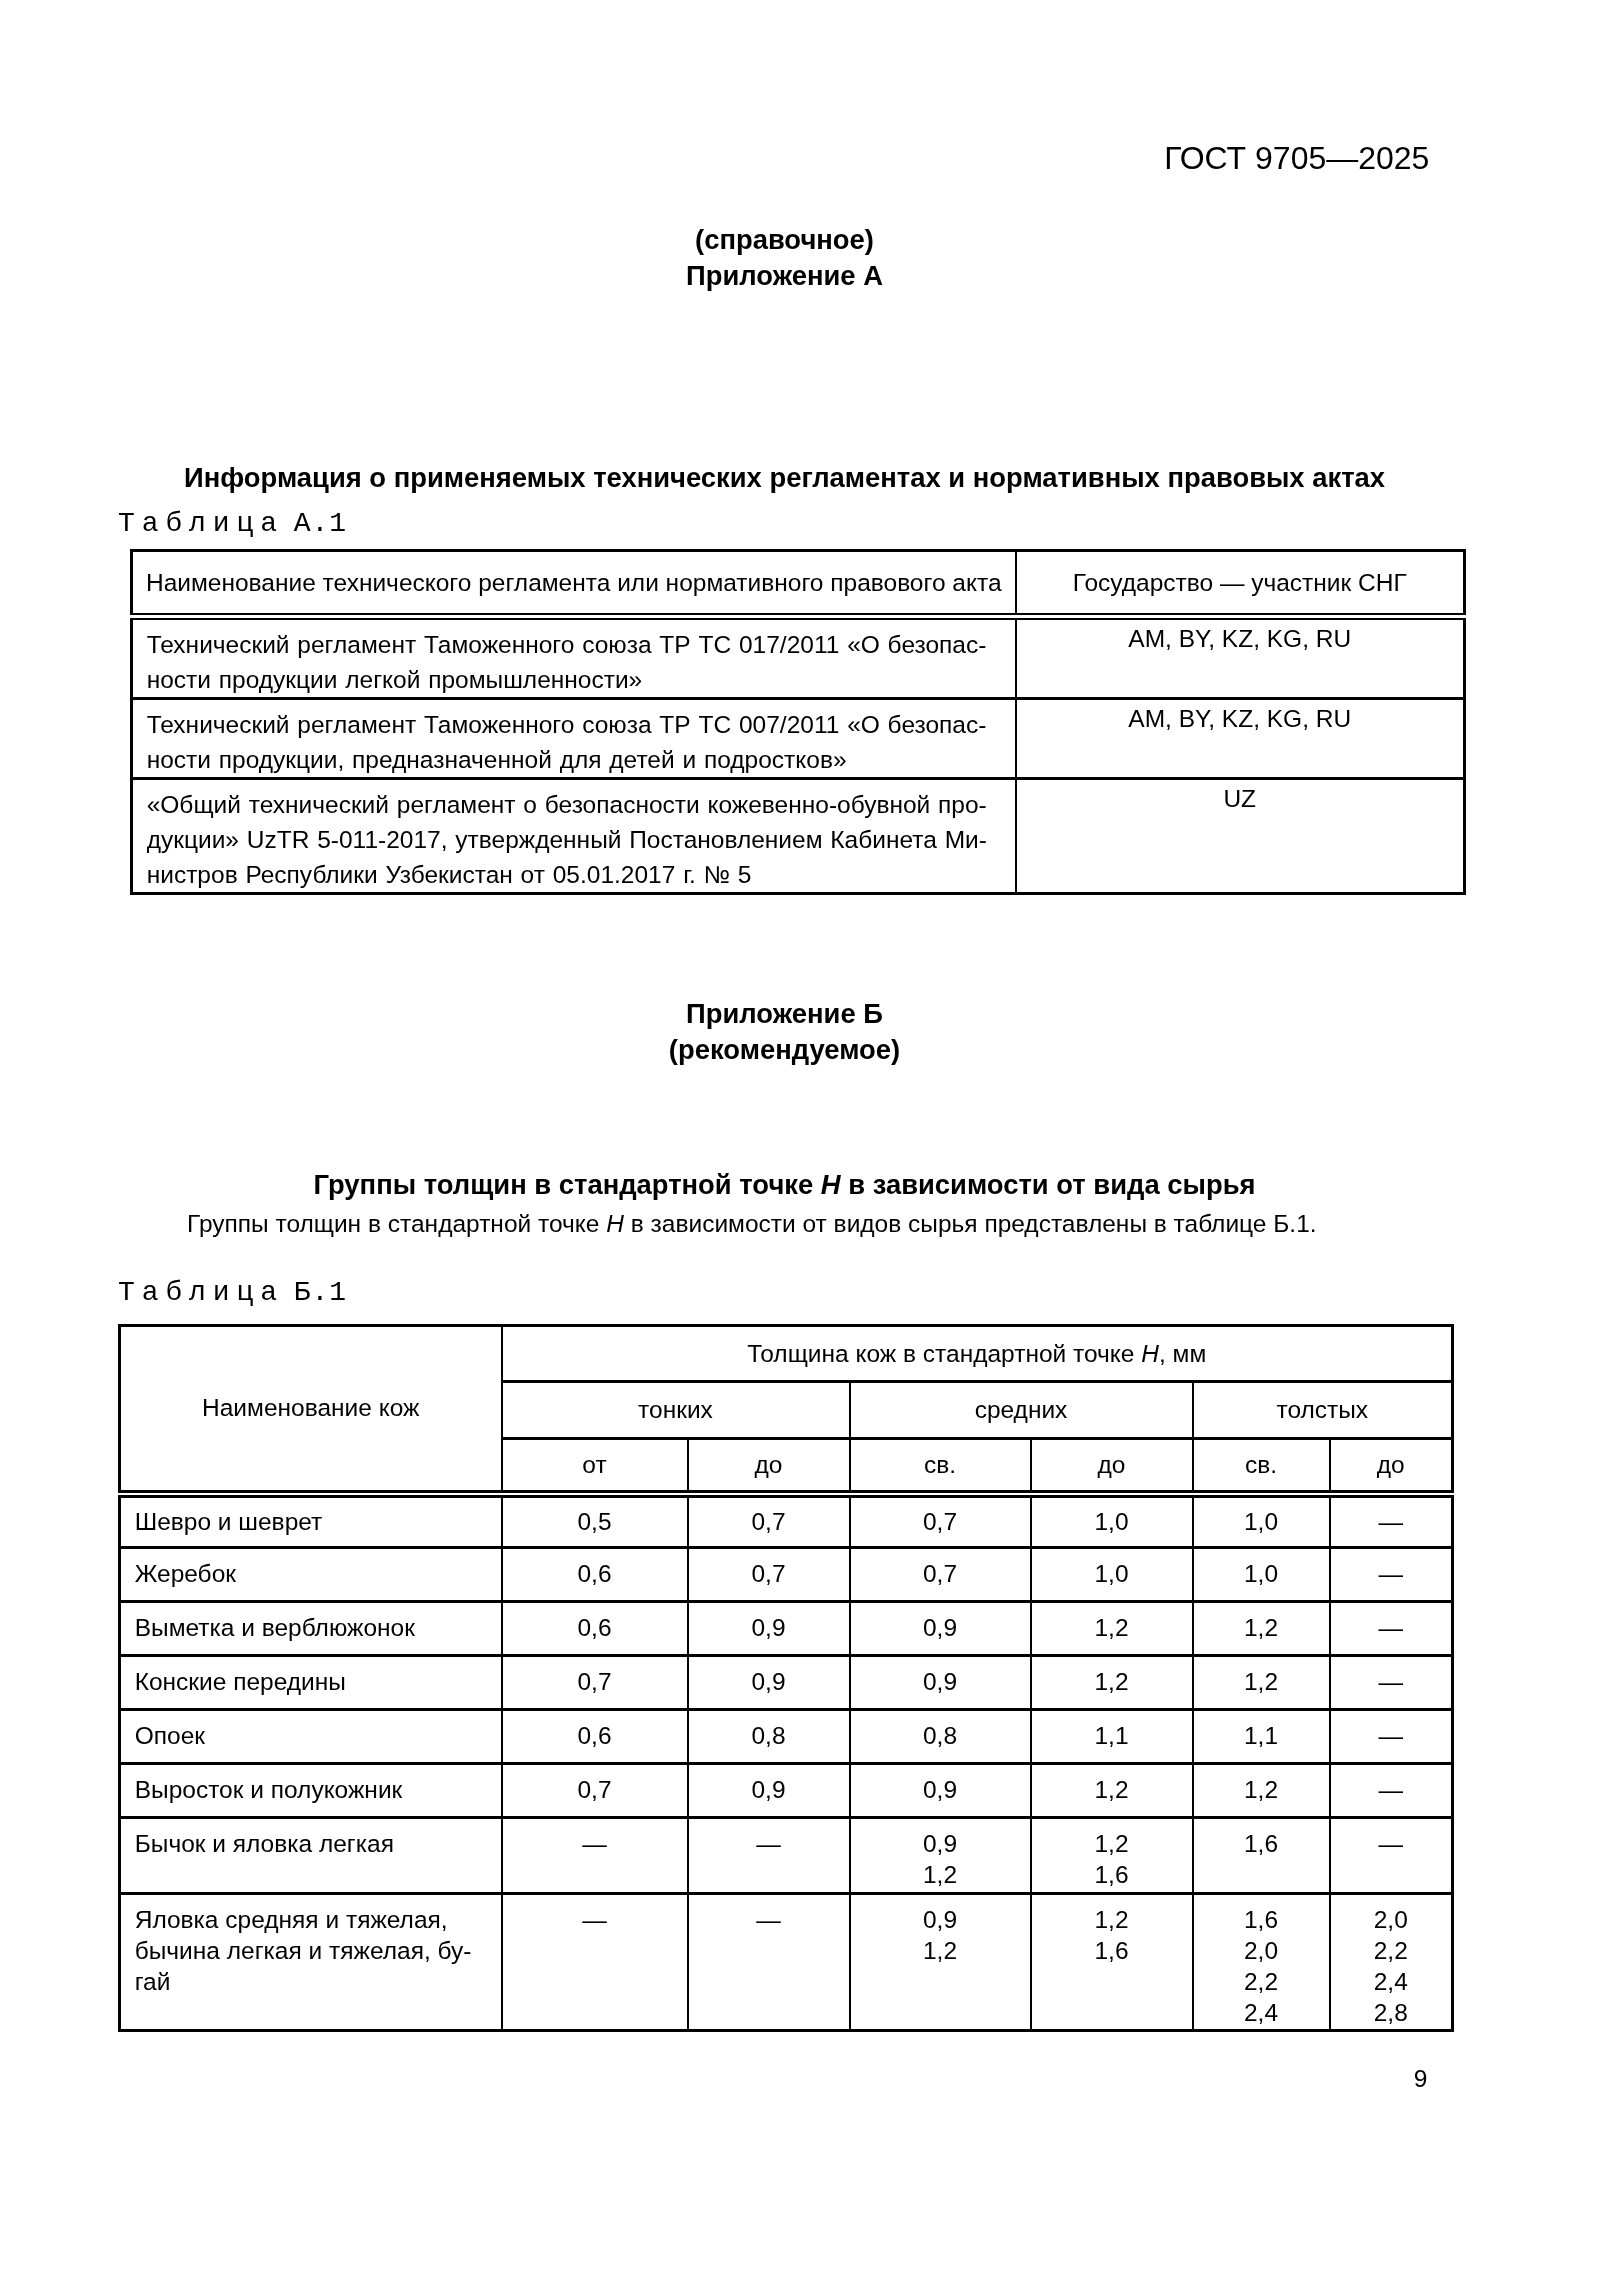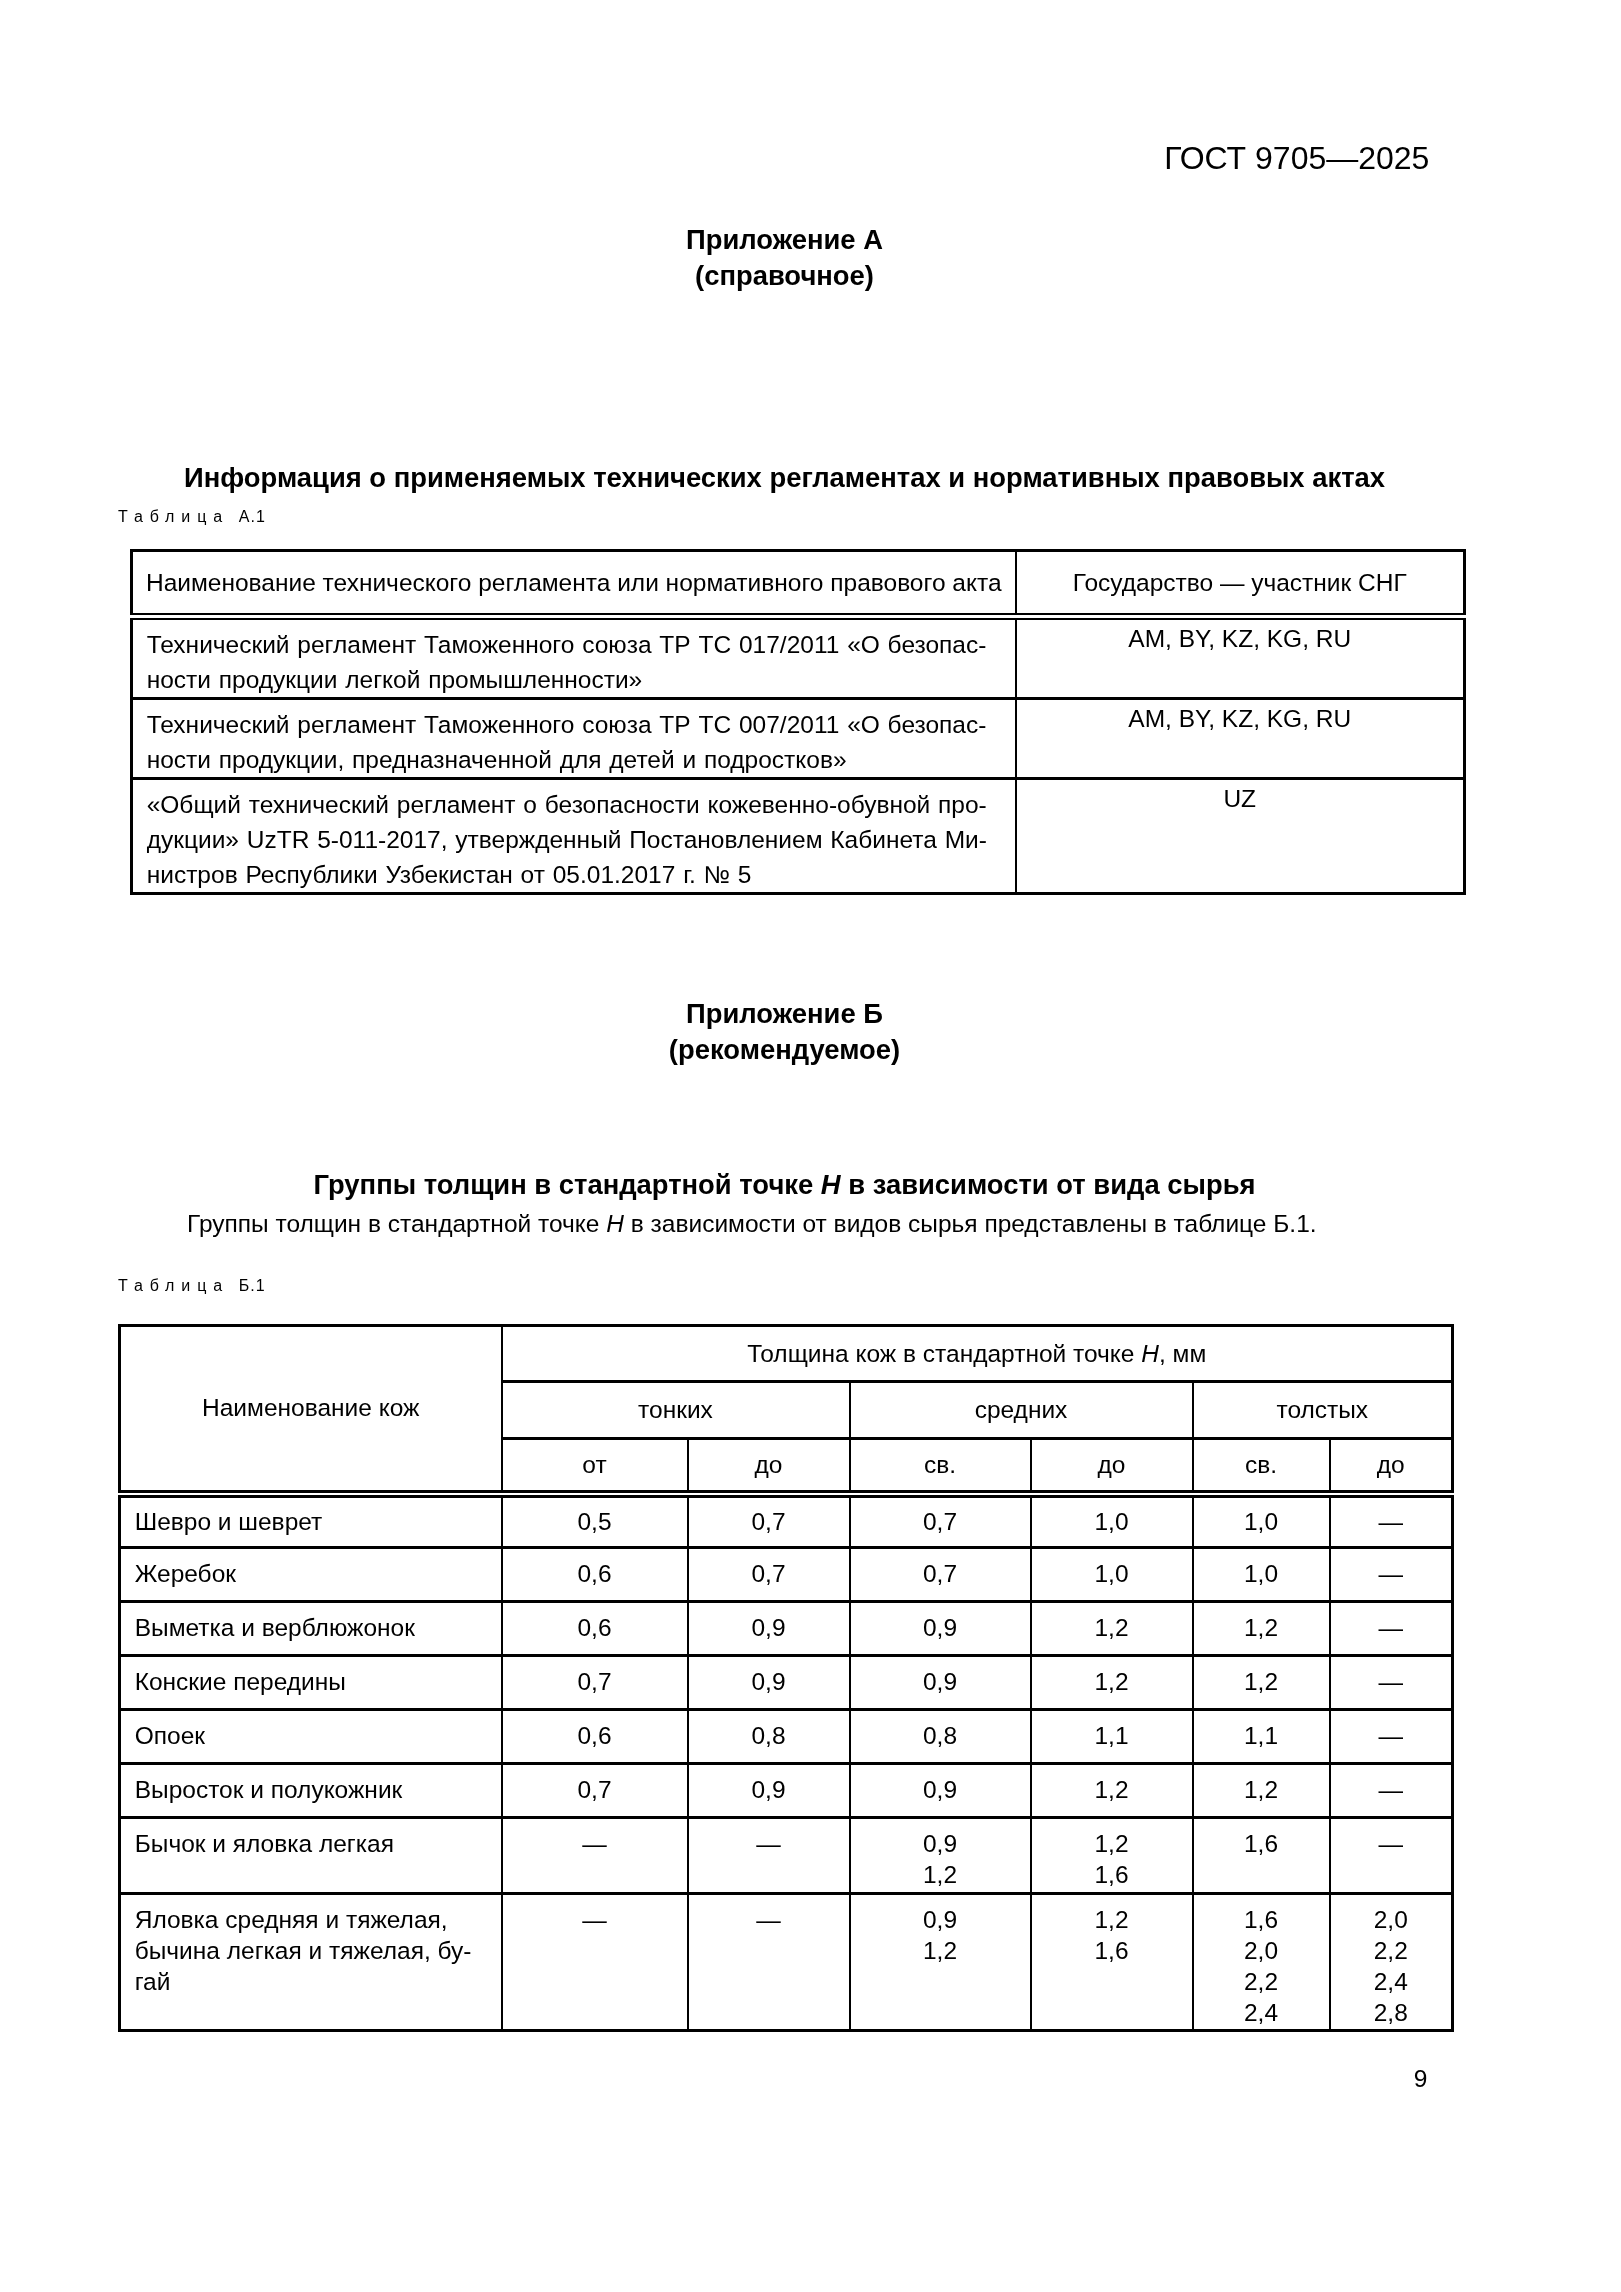--- a/index.html
+++ b/index.html
@@ -31,21 +31,22 @@
     position: absolute; left: 118px; width: 1333px;
     text-align: center; font-size: 27.4px; font-weight: 700;
     line-height: 37px;
     white-space: pre-wrap;
   }
   #heading-a { top: 385px; }
   #heading-b { top: 1166px; }
   .main-heading i, .para i, .b-span-h i { font-style: italic; font-weight: inherit; }
   .tbl-label {
     position: absolute; left: 118px;
-    font-size: 16px;
+    font-size: 28px;
+    font-family: Liberation Mono, monospace;
   }
   #label-a { top: 508px; }
   #label-b { top: 1277px; }
   .tbl-label .word { letter-spacing: 6.9px; }
   .tbl-label .num { margin-left: 9.8px; letter-spacing: 1px; }
   .para {
     position: absolute; left: 118px; width: 1333px;
     font-size: 24.5px; line-height: 33px;
     text-indent: 69px;
   }
@@ -123,22 +124,22 @@
   }
 </style>
 </head>
 <body>
 
 <div class="page">
 
   <div class="doc-code">ГОСТ 9705—2025</div>
 
   <div class="appx-title" id="appx-a">
+    <div>(справочное)</div>
     <div>Приложение А</div>
-    <div>(справочное)</div>
   </div>
 
   <div class="main-heading" id="heading-a">
     <div>Информация о применяемых технических регламентах и нормативных правовых актах</div>
     <div>в  странах СНГ</div>
   </div>
 
   <div class="tbl-label" id="label-a"><span class="word">Таблица</span><span class="num">А.1</span></div>
 
   <table class="tbl" id="table-a">

